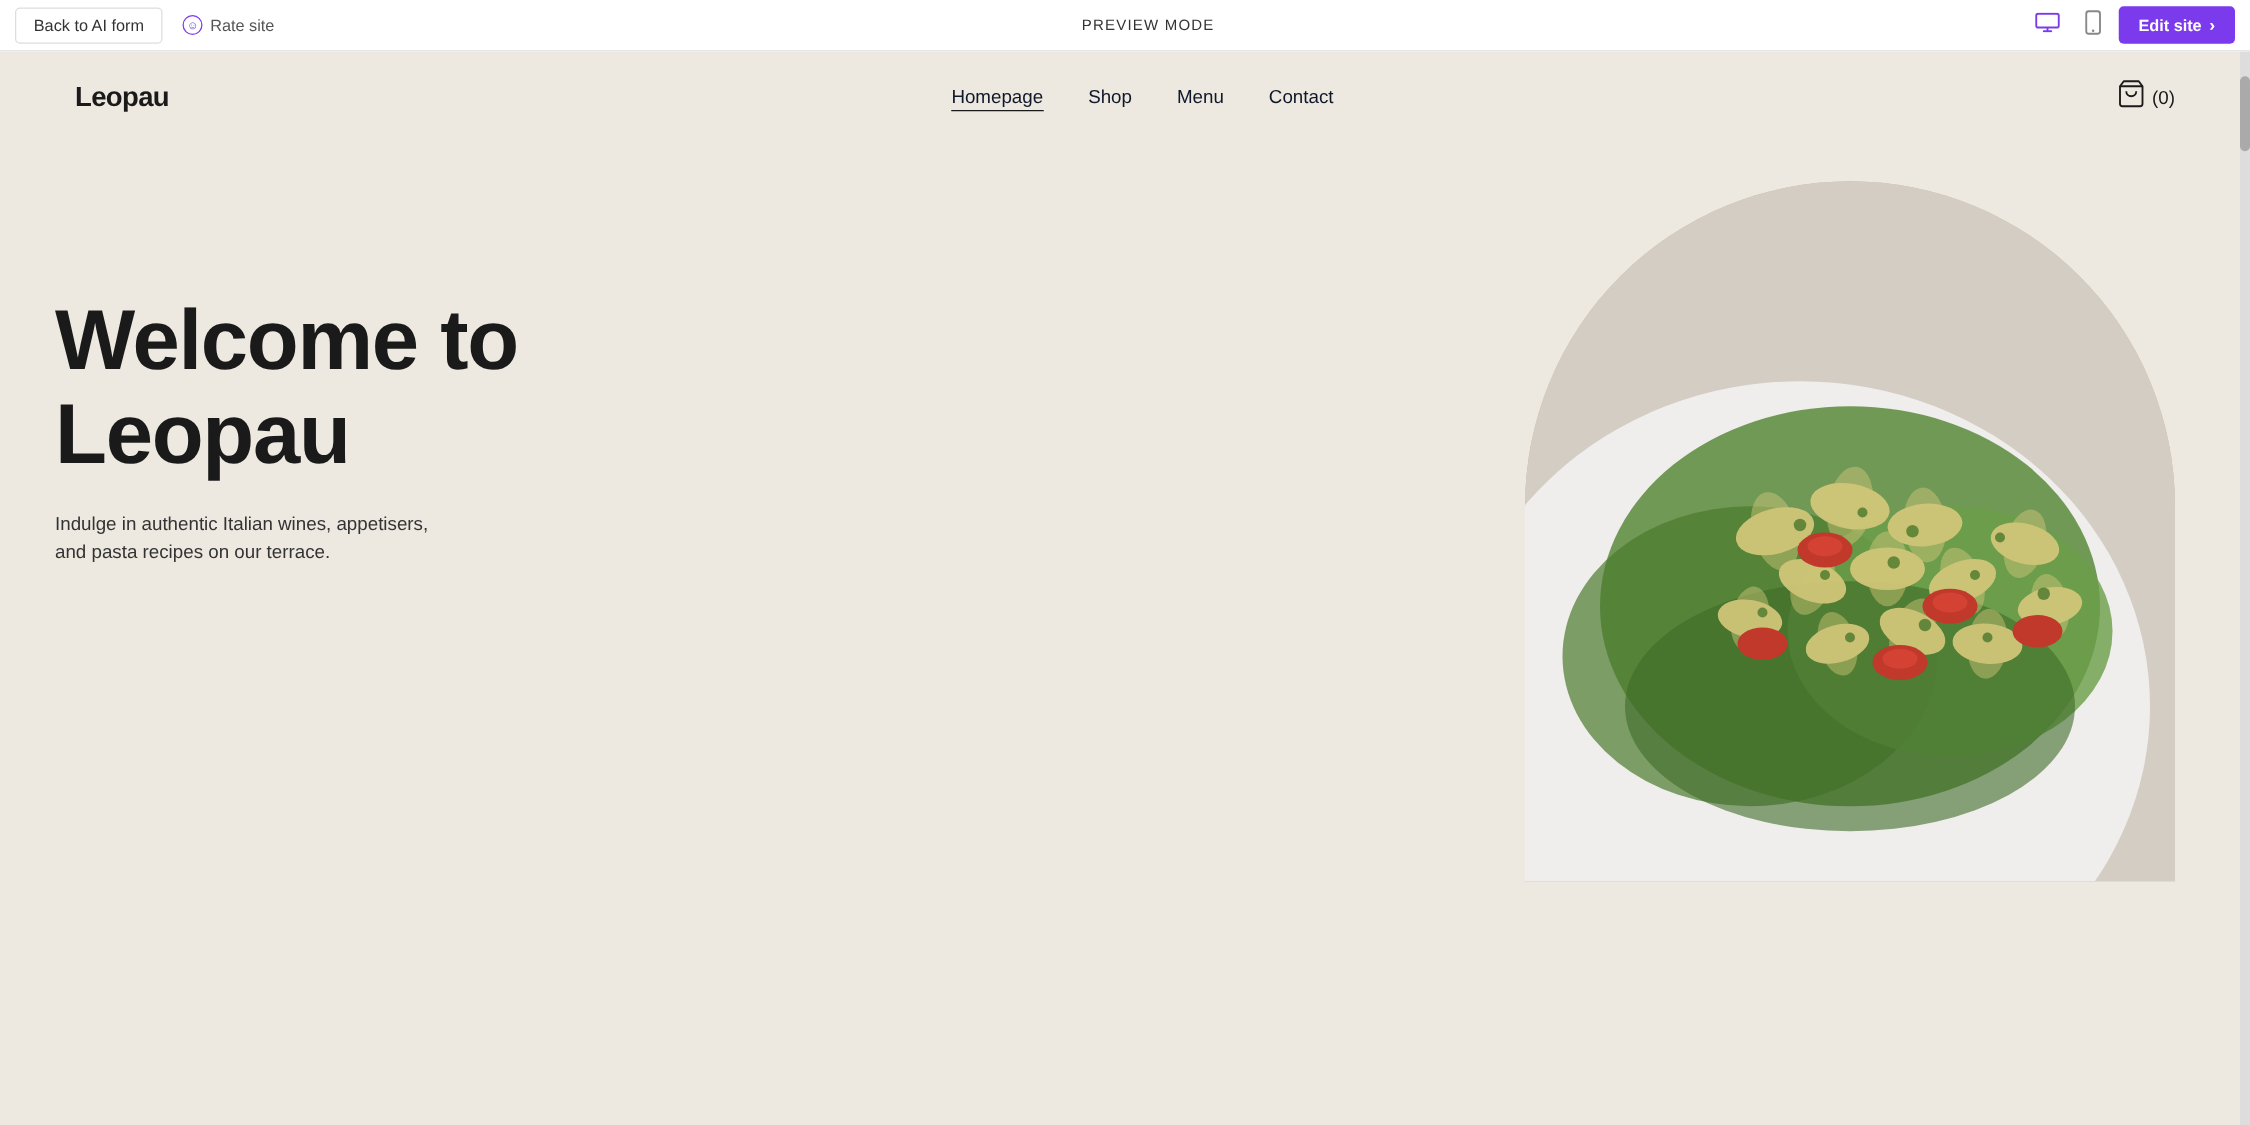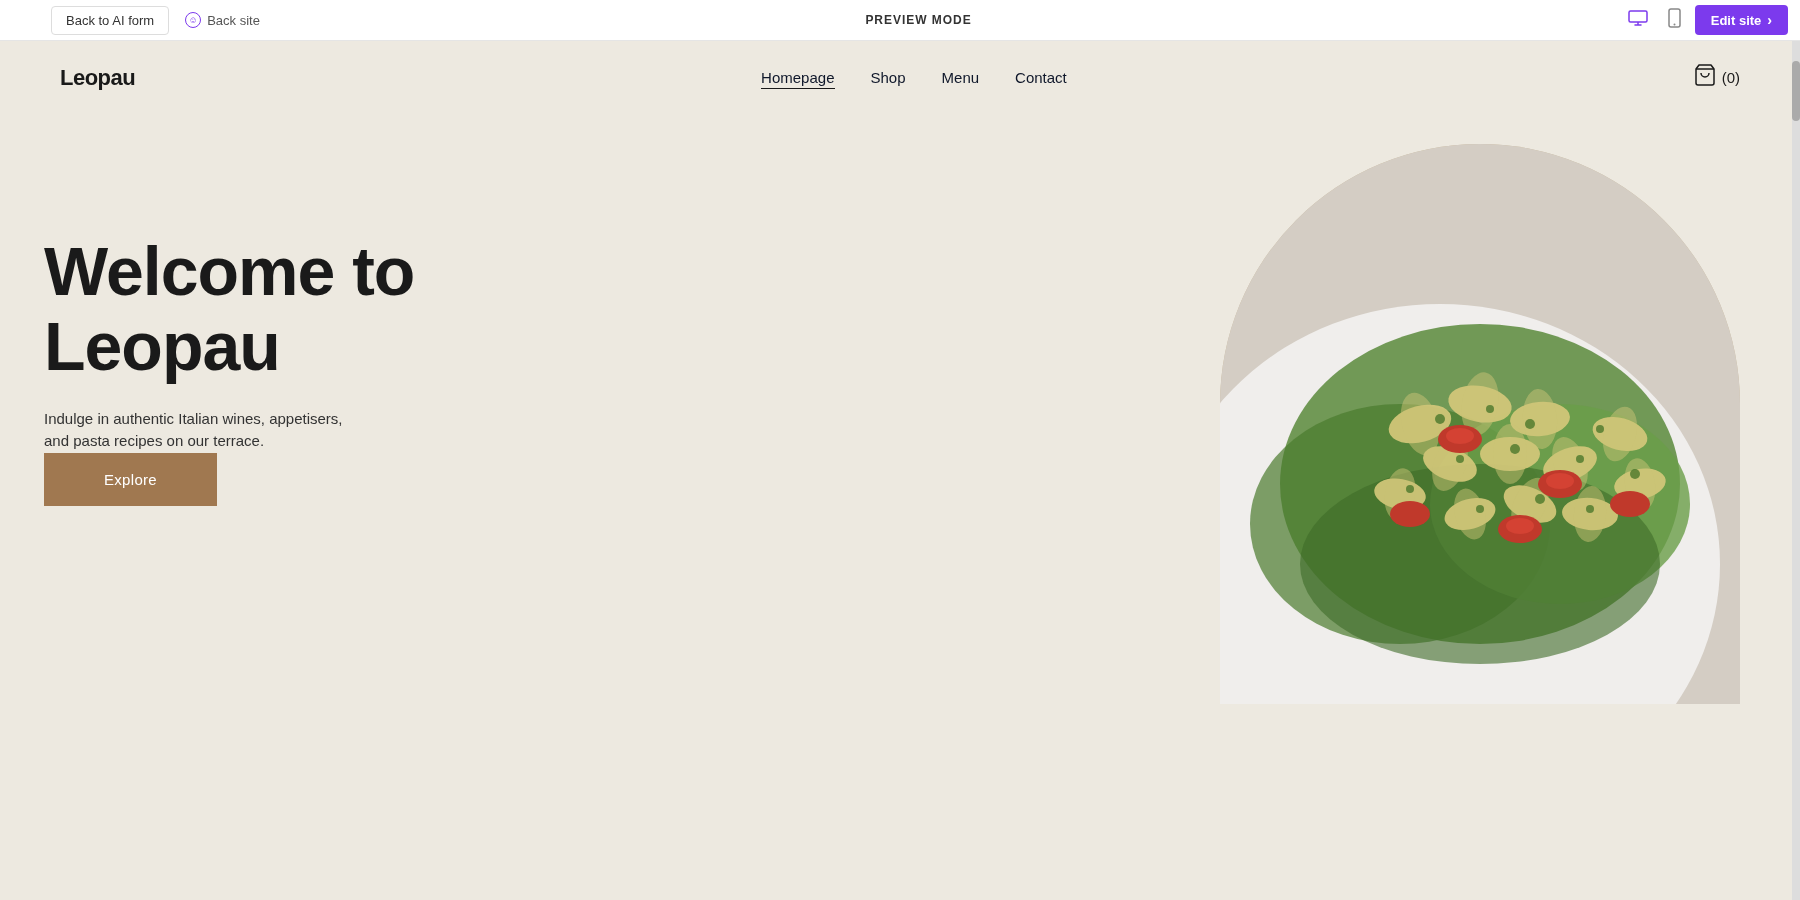--- a/index.html
+++ b/index.html
@@ -14,21 +14,20 @@
       align-items: center;
       justify-content: space-between;
       padding: 0 12px;
       position: relative;
       z-index: 100;
     }
     .toolbar-left {
       display: flex;
       align-items: center;
       gap: 8px;
-      margin-left: 39px;
     }
     .back-btn {
       border: 1px solid #ddd;
       background: #fff;
       padding: 6px 14px;
       border-radius: 4px;
       cursor: pointer;
       font-size: 13px;
       color: #333;
     }
@@ -52,21 +51,21 @@
       align-items: center;
       justify-content: center;
       font-size: 9px;
       color: #7c3aed;
     }
     .toolbar-center {
       position: absolute;
       left: 50%;
       transform: translateX(-50%);
       font-size: 12px;
-      font-weight: 700;
+      font-weight: 400;
       letter-spacing: 0.08em;
       color: #333;
       padding-left: 37px;
     }
     .toolbar-right {
       display: flex;
       align-items: center;
       gap: 8px;
     }
     .device-btn {
@@ -212,21 +211,21 @@
     }
   </style>
 </head>
 <body>
 
 <div class="toolbar">
   <div class="toolbar-left">
     <button class="back-btn">Back to AI form</button>
     <button class="rate-btn">
       <span class="rate-icon">☺</span>
-      <span>Back site</span>
+      <span>Rate site</span>
     </button>
   </div>
   <div class="toolbar-center">PREVIEW MODE</div>
   <div class="toolbar-right">
     <button class="device-btn active" title="Desktop">
       <svg width="20" height="16" viewBox="0 0 20 16" fill="none" xmlns="http://www.w3.org/2000/svg">
         <rect x="1" y="1" width="18" height="11" rx="1.5" stroke="#7c3aed" stroke-width="1.5" fill="none"></rect>
         <line x1="7" y1="15" x2="13" y2="15" stroke="#7c3aed" stroke-width="1.5" stroke-linecap="round"></line>
         <line x1="10" y1="12" x2="10" y2="15" stroke="#7c3aed" stroke-width="1.5"></line>
       </svg>
@@ -274,21 +273,20 @@
     </div>
   </nav>
 
   <div class="hero">
     <div class="hero-text">
       <h1 class="hero-title">
         <span>Welcome to</span><br>
         <span>Leopau</span>
       </h1>
       <p class="hero-subtitle">Indulge in authentic Italian wines, appetisers, and pasta recipes on our terrace.</p>
-      <button class="explore-btn">Explore</button>
     </div>
 
     <div class="hero-image-container">
       <svg width="520" height="560" viewBox="0 0 520 560" xmlns="http://www.w3.org/2000/svg">
 
         <rect width="520" height="560" fill="#d4cdc4"></rect>
 
         <ellipse cx="220" cy="420" rx="280" ry="260" fill="#f0eeec"></ellipse>
 
         <ellipse cx="260" cy="340" rx="200" ry="160" fill="#5a8a3c" opacity="0.85"></ellipse>

